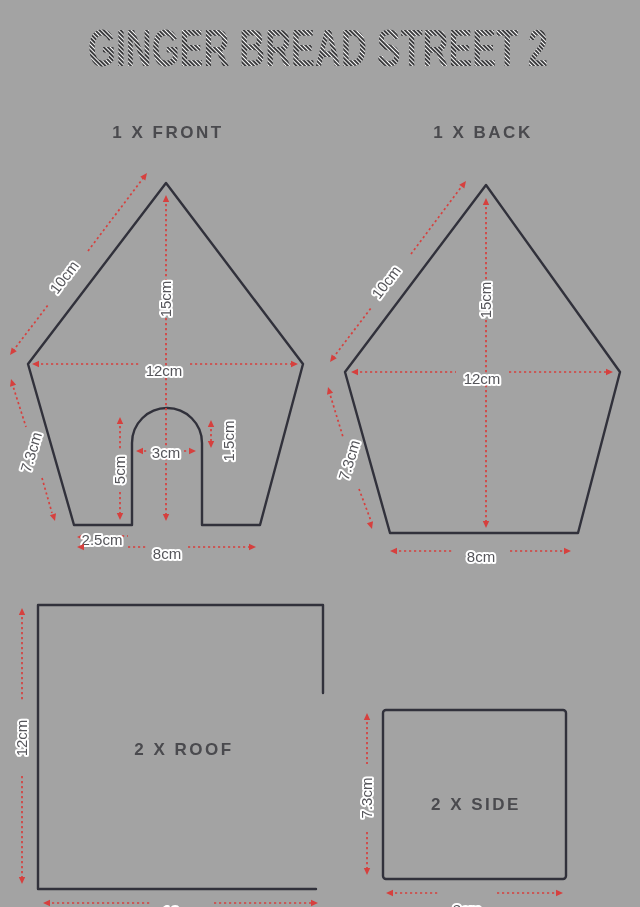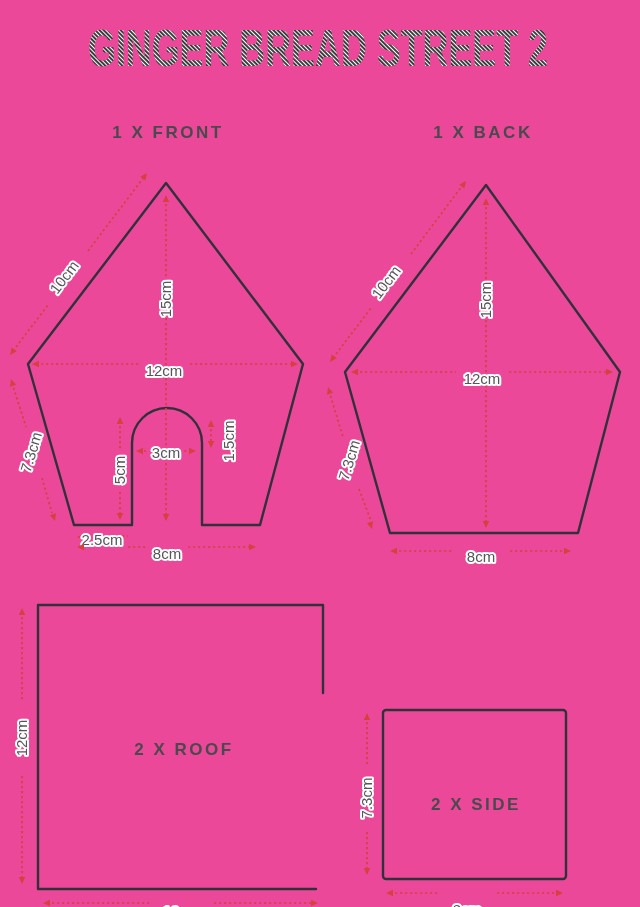--- a/index.html
+++ b/index.html
@@ -3,21 +3,21 @@
 <meta charset="utf-8">
 <style>
   :root{
     --c-outline:#31313b;
     --c-dimension:#d6403e;
     --c-label:#4a4a4e;
     --c-dim_text:#55555a;
     --c-stripe_dark:#3e3e40;
   }
   html,body{margin:0;padding:0;background:#ffffff;}
-  #canvas{position:relative;width:640px;height:907px;background:#ec4899;overflow:hidden;}
+  #canvas{position:relative;width:640px;height:907px;background:#a3a3a3;overflow:hidden;}
   svg{display:block;}
   text{text-anchor:middle;}
   .title{font-family:"Liberation Sans",sans-serif;font-weight:bold;font-size:52px;fill:url(#stripes);}
   .plbl{font-family:"Liberation Sans",sans-serif;font-weight:bold;font-size:17px;letter-spacing:2.5px;fill:var(--c-label);}
   .lbl{font-family:"Liberation Sans",sans-serif;font-size:15px;fill:var(--c-dim_text);
        dominant-baseline:central;paint-order:stroke;stroke:#ffffff;stroke-width:4px;stroke-linejoin:round;}
   .dim{stroke:var(--c-dimension);stroke-width:1.7;stroke-dasharray:2.2 2.8;fill:none;}
   .arw{fill:var(--c-dimension);}
   .outline{fill:none;stroke:var(--c-outline);stroke-width:2.4;stroke-linejoin:round;stroke-linecap:round;}
   .stripe-dark{fill:var(--c-stripe_dark);}

